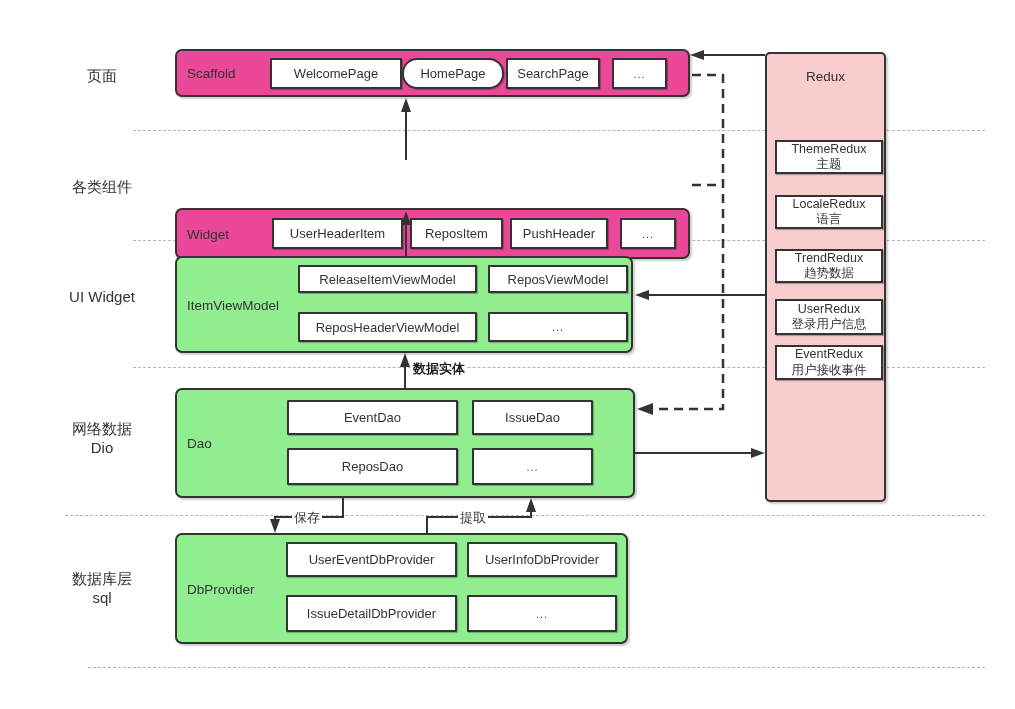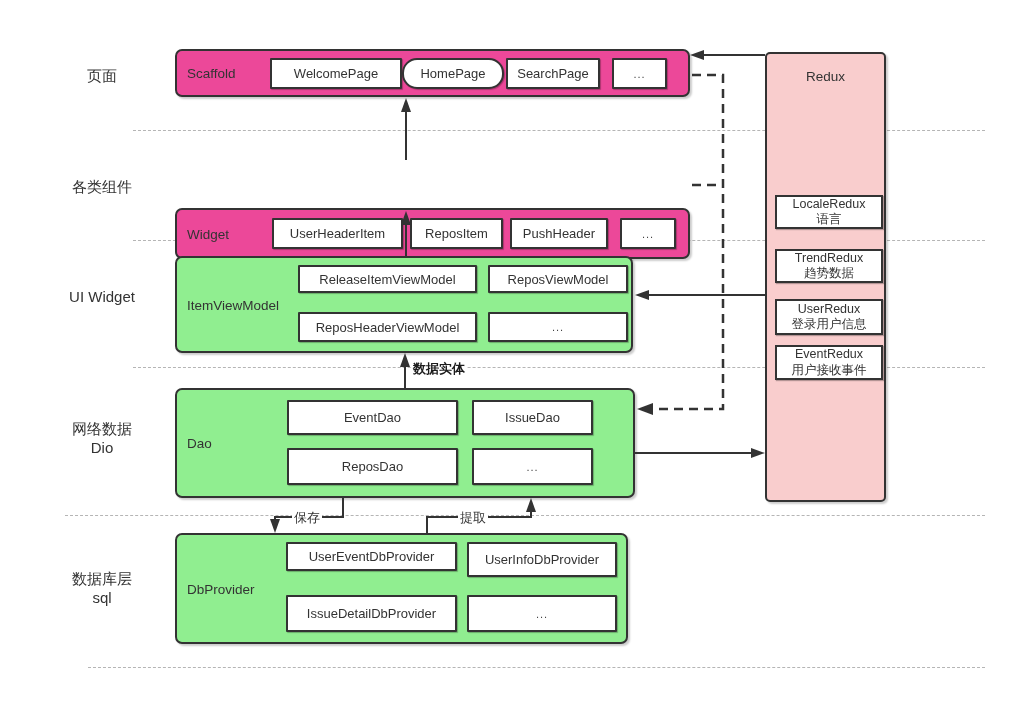--- a/index.html
+++ b/index.html
@@ -113,28 +113,32 @@
   <div class="layer-box green" style="left:175px; top:388px; width:460px; height:110px;">
     <span class="layer-label">Dao</span>
     <div class="cell" style="left:110px; top:10px; width:171px; height:35px;">EventDao</div>
     <div class="cell" style="left:295px; top:10px; width:121px; height:35px;">IssueDao</div>
     <div class="cell" style="left:110px; top:58px; width:171px; height:37px;">ReposDao</div>
     <div class="cell more" style="left:295px; top:58px; width:121px; height:37px;">...</div>
   </div>
 
   <div class="layer-box green" style="left:175px; top:533px; width:453px; height:111px;">
     <span class="layer-label">DbProvider</span>
-    <div class="cell" style="left:109px; top:7px;  width:171px; height:29px;">UserEventDbProvider</div>
+    <div class="cell" style="left:109px; top:7px;  width:171px; height:35px;">UserEventDbProvider</div>
     <div class="cell" style="left:290px; top:7px;  width:150px; height:35px;">UserInfoDbProvider</div>
     <div class="cell" style="left:109px; top:60px; width:171px; height:37px;">IssueDetailDbProvider</div>
     <div class="cell more" style="left:290px; top:60px; width:150px; height:37px;">...</div>
   </div>
 
   <div class="redux-panel">
     <span class="redux-title">Redux</span>
+    <div class="redux-cell" style="top:86px;  height:34px;">
+      <span>ThemeRedux</span>
+        <span>主题</span>
+    </div>
     <div class="redux-cell" style="top:141px; height:34px;">
       <span>LocaleRedux</span>
         <span>语言</span>
     </div>
     <div class="redux-cell" style="top:195px; height:34px;">
       <span>TrendRedux</span>
         <span>趋势数据</span>
     </div>
     <div class="redux-cell" style="top:245px; height:36px;">
       <span>UserRedux</span>

